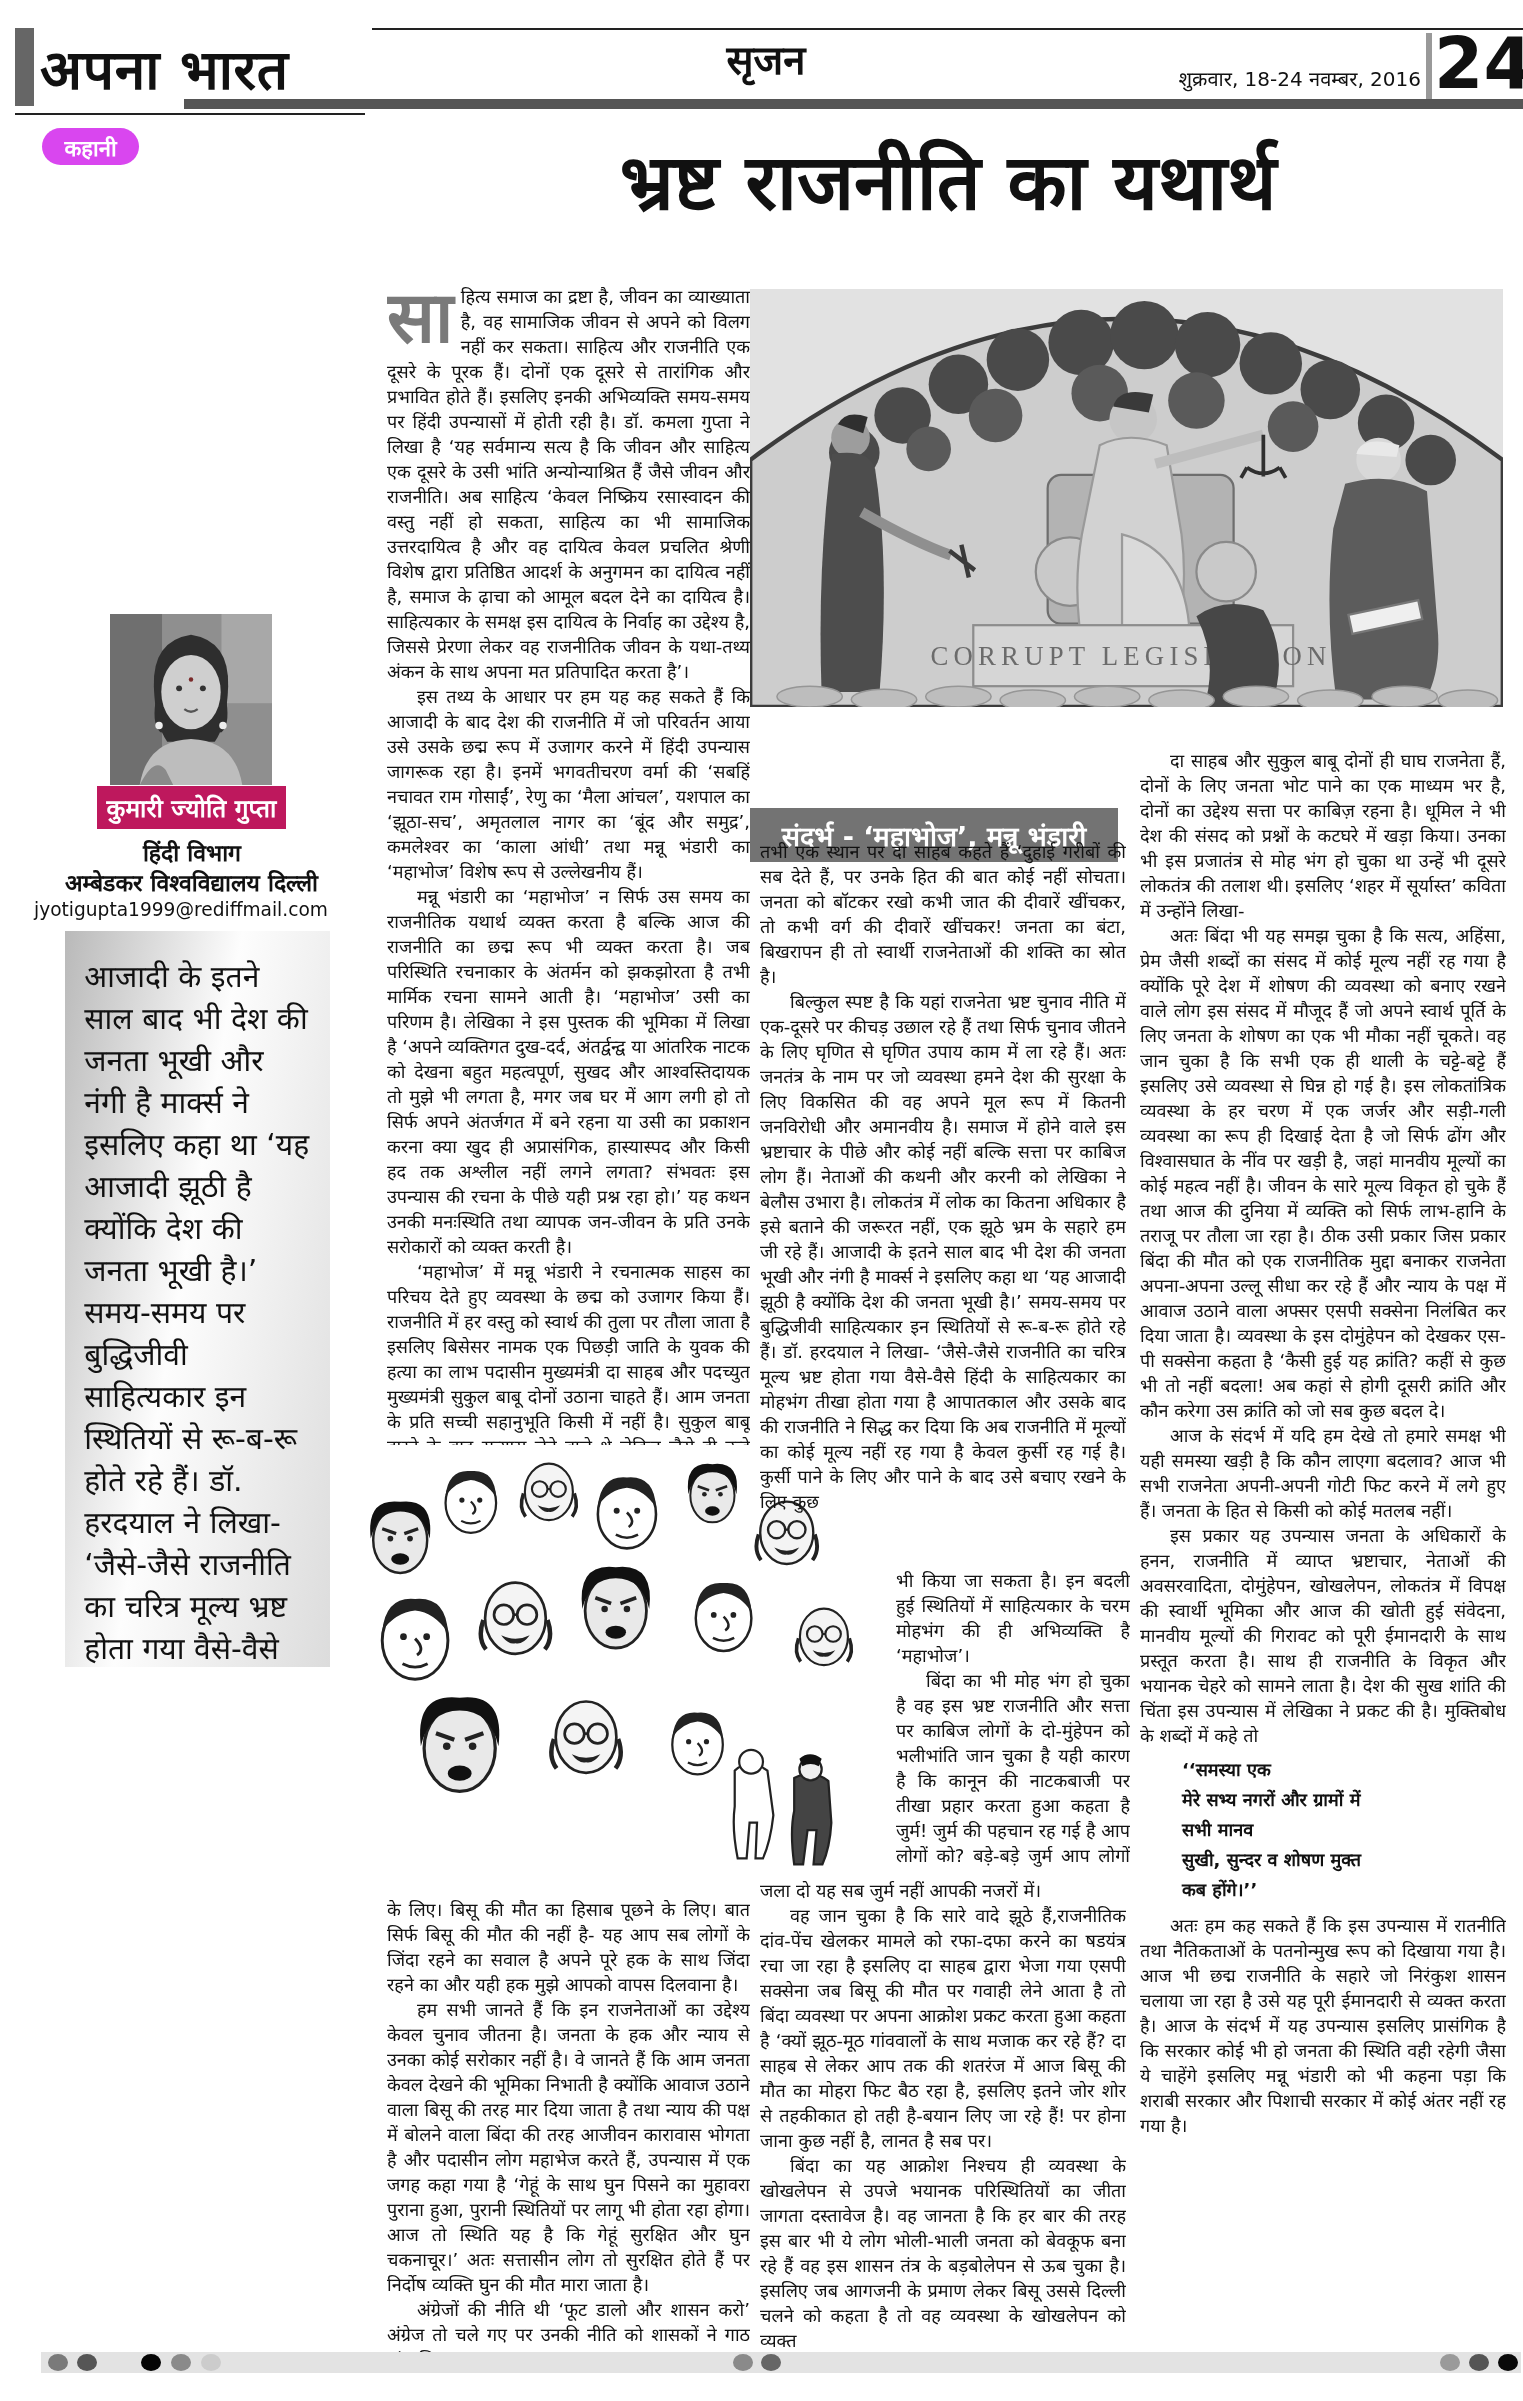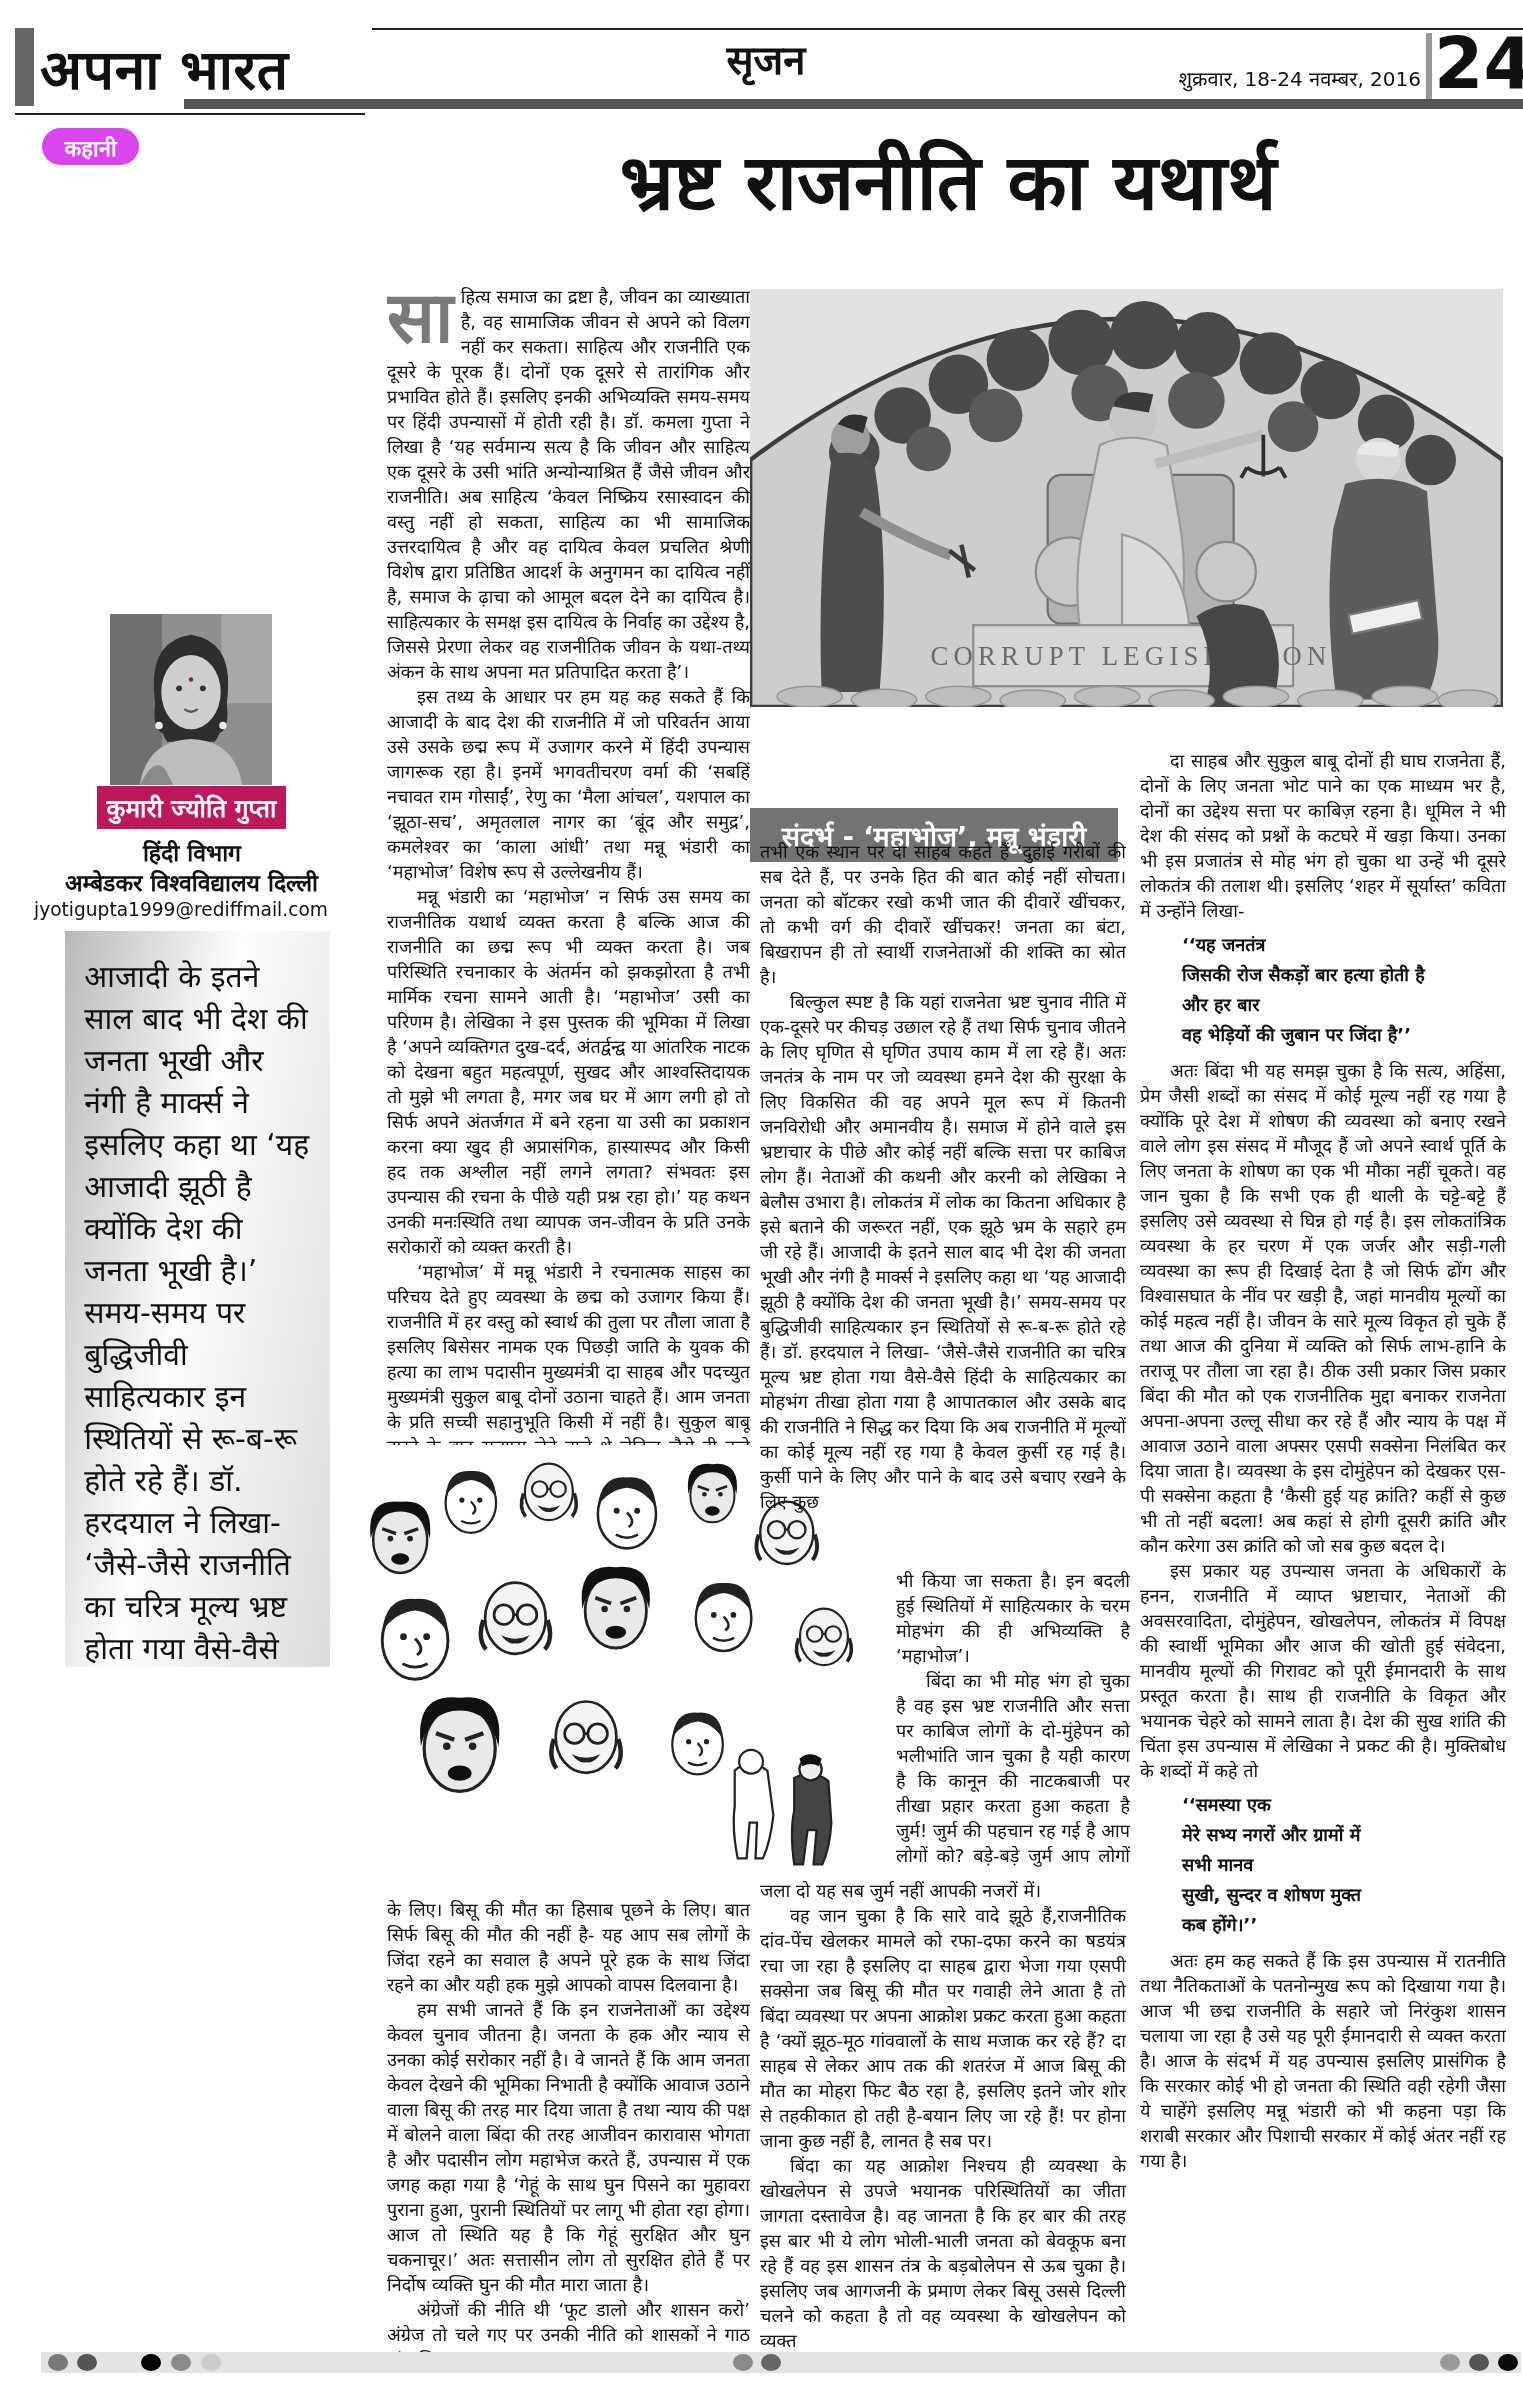--- a/index.html
+++ b/index.html
@@ -245,27 +245,22 @@
     <p>बिंदा का भी मोह भंग हो चुका है वह इस भ्रष्ट राजनीति और सत्ता पर काबिज लोगों के दो-मुंहेपन को भलीभांति जान चुका है यही कारण है कि कानून की नाटकबाजी पर तीखा प्रहार करता हुआ कहता है जुर्म! जुर्म की पहचान रह गई है आप लोगों को? बड़े-बड़े जुर्म आप लोगों को जुर्म नहीं लगते। जिंदा आदमियों को</p>
   </div>
   <div class="abs bodycol col2c">
     <p class="noindent">जला दो यह सब जुर्म नहीं आपकी नजरों में।</p>
     <p>वह जान चुका है कि सारे वादे झूठे हैं,राजनीतिक दांव-पेंच खेलकर मामले को रफा-दफा करने का षडयंत्र रचा जा रहा है इसलिए दा साहब द्वारा भेजा गया एसपी सक्सेना जब बिसू की मौत पर गवाही लेने आता है तो बिंदा व्यवस्था पर अपना आक्रोश प्रकट करता हुआ कहता है ‘क्यों झूठ-मूठ गांववालों के साथ मजाक कर रहे हैं? दा साहब से लेकर आप तक की शतरंज में आज बिसू की मौत का मोहरा फिट बैठ रहा है, इसलिए इतने जोर शोर से तहकीकात हो तही है-बयान लिए जा रहे हैं! पर होना जाना कुछ नहीं है, लानत है सब पर।</p>
     <p>बिंदा का यह आक्रोश निश्चय ही व्यवस्था के खोखलेपन से उपजे भयानक परिस्थितियों का जीता जागता दस्तावेज है। वह जानता है कि हर बार की तरह इस बार भी ये लोग भोली-भाली जनता को बेवकूफ बना रहे हैं वह इस शासन तंत्र के बड़बोलेपन से ऊब चुका है। इसलिए जब आगजनी के प्रमाण लेकर बिसू उससे दिल्ली चलने को कहता है तो वह व्यवस्था के खोखलेपन को व्यक्त</p>
   </div>
 
   <div class="abs bodycol col3">
     <p>दा साहब और सुकुल बाबू दोनों ही घाघ राजनेता हैं, दोनों के लिए जनता भोट पाने का एक माध्यम भर है, दोनों का उद्देश्य सत्ता पर काबिज़ रहना है। धूमिल ने भी देश की संसद को प्रश्नों के कटघरे में खड़ा किया। उनका भी इस प्रजातंत्र से मोह भंग हो चुका था उन्हें भी दूसरे लोकतंत्र की तलाश थी। इसलिए ‘शहर में सूर्यास्त’ कविता में उन्होंने लिखा-</p>
-    <div class="poem">
-      <div>‘‘यह जनतंत्र</div>
-      <div>जिसकी रोज सैकड़ों बार हत्या होती है</div>
-      <div>और हर बार</div>
-      <div>वह भेड़ियों की जुबान पर जिंदा है’’</div>
-    </div>
     <p>अतः बिंदा भी यह समझ चुका है कि सत्य, अहिंसा, प्रेम जैसी शब्दों का संसद में कोई मूल्य नहीं रह गया है क्योंकि पूरे देश में शोषण की व्यवस्था को बनाए रखने वाले लोग इस संसद में मौजूद हैं जो अपने स्वार्थ पूर्ति के लिए जनता के शोषण का एक भी मौका नहीं चूकते। वह जान चुका है कि सभी एक ही थाली के चट्टे-बट्टे हैं इसलिए उसे व्यवस्था से घिन्न हो गई है। इस लोकतांत्रिक व्यवस्था के हर चरण में एक जर्जर और सड़ी-गली व्यवस्था का रूप ही दिखाई देता है जो सिर्फ ढोंग और विश्वासघात के नींव पर खड़ी है, जहां मानवीय मूल्यों का कोई महत्व नहीं है। जीवन के सारे मूल्य विकृत हो चुके हैं तथा आज की दुनिया में व्यक्ति को सिर्फ लाभ-हानि के तराजू पर तौला जा रहा है। ठीक उसी प्रकार जिस प्रकार बिंदा की मौत को एक राजनीतिक मुद्दा बनाकर राजनेता अपना-अपना उल्लू सीधा कर रहे हैं और न्याय के पक्ष में आवाज उठाने वाला अफ्सर एसपी सक्सेना निलंबित कर दिया जाता है। व्यवस्था के इस दोमुंहेपन को देखकर एस-पी सक्सेना कहता है ‘कैसी हुई यह क्रांति? कहीं से कुछ भी तो नहीं बदला! अब कहां से होगी दूसरी क्रांति और कौन करेगा उस क्रांति को जो सब कुछ बदल दे।</p>
+    <p>आज के संदर्भ में यदि हम देखे तो हमारे समक्ष भी यही समस्या खड़ी है कि कौन लाएगा बदलाव? आज भी सभी राजनेता अपनी-अपनी गोटी फिट करने में लगे हुए हैं। जनता के हित से किसी को कोई मतलब नहीं।</p>
     <p>इस प्रकार यह उपन्यास जनता के अधिकारों के हनन, राजनीति में व्याप्त भ्रष्टाचार, नेताओं की अवसरवादिता, दोमुंहेपन, खोखलेपन, लोकतंत्र में विपक्ष की स्वार्थी भूमिका और आज की खोती हुई संवेदना, मानवीय मूल्यों की गिरावट को पूरी ईमानदारी के साथ प्रस्तूत करता है। साथ ही राजनीति के विकृत और भयानक चेहरे को सामने लाता है। देश की सुख शांति की चिंता इस उपन्यास में लेखिका ने प्रकट की है। मुक्तिबोध के शब्दों में कहे तो</p>
     <div class="poem">
       <div>‘‘समस्या एक</div>
       <div>मेरे सभ्य नगरों और ग्रामों में</div>
       <div>सभी मानव</div>
       <div>सुखी, सुन्दर व शोषण मुक्त</div>
       <div>कब होंगे।’’</div>
     </div>
     <p>अतः हम कह सकते हैं कि इस उपन्यास में रातनीति तथा नैतिकताओं के पतनोन्मुख रूप को दिखाया गया है। आज भी छद्म राजनीति के सहारे जो निरंकुश शासन चलाया जा रहा है उसे यह पूरी ईमानदारी से व्यक्त करता है। आज के संदर्भ में यह उपन्यास इसलिए प्रासंगिक है कि सरकार कोई भी हो जनता की स्थिति वही रहेगी जैसा ये चाहेंगे इसलिए मन्नू भंडारी को भी कहना पड़ा कि शराबी सरकार और पिशाची सरकार में कोई अंतर नहीं रह गया है।</p>
   </div>

